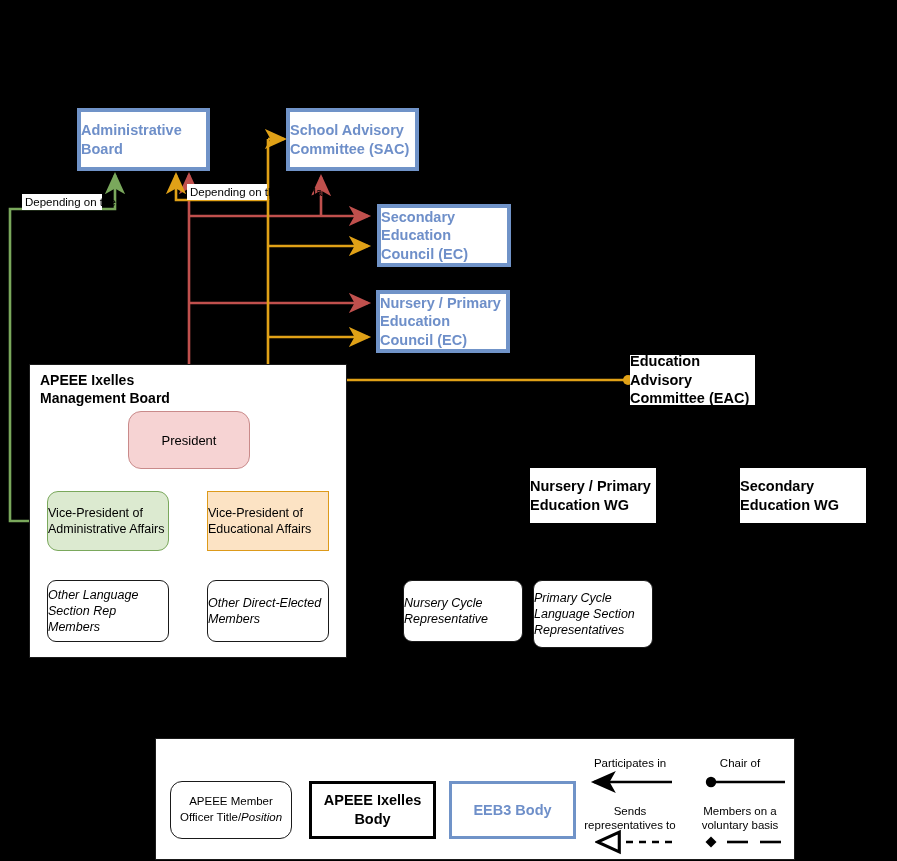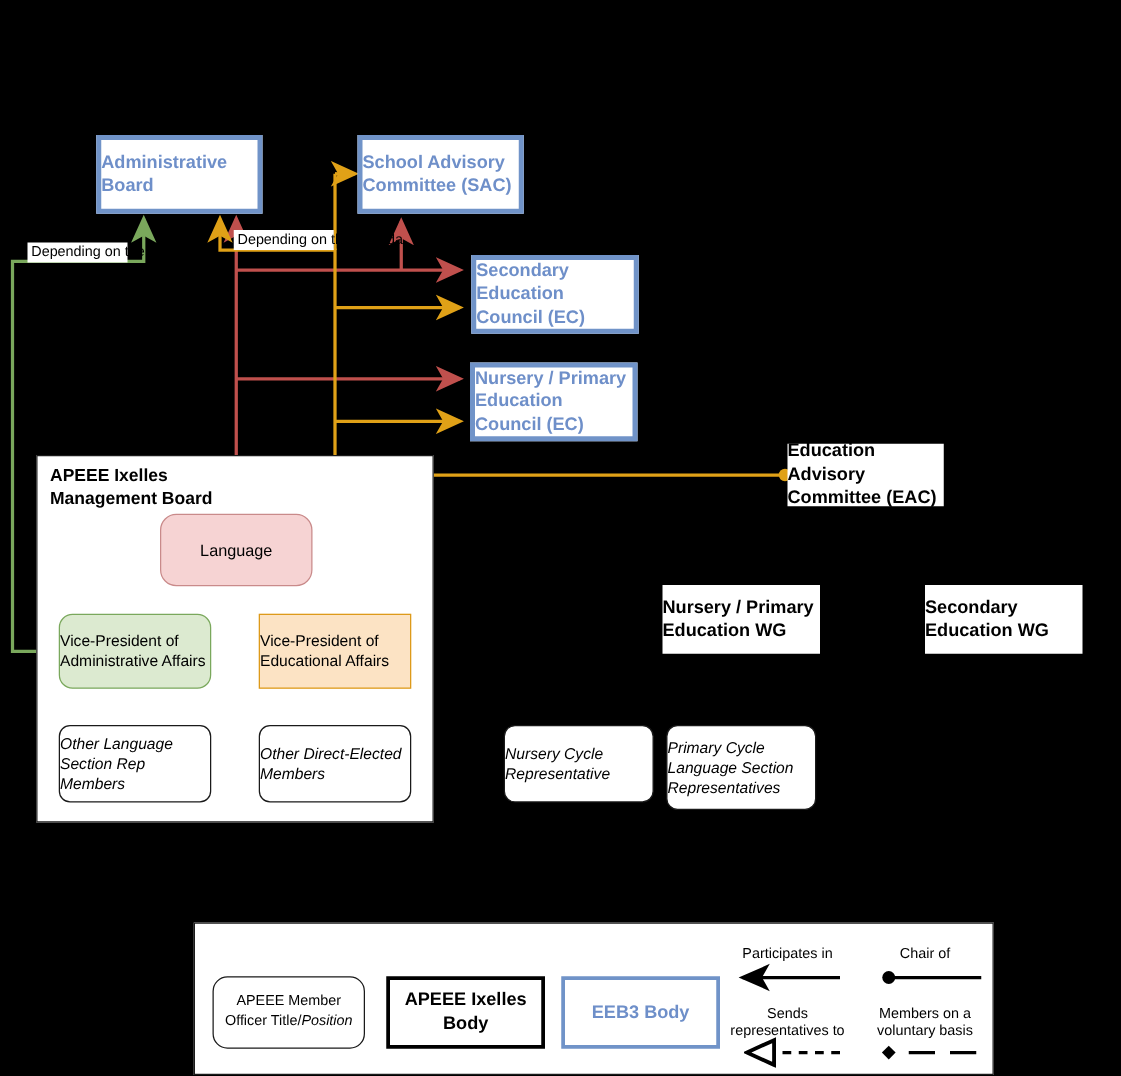--- a/index.html
+++ b/index.html
@@ -104,21 +104,21 @@
   </div>
 
   <div class="node apeee-body" style="left:740px;top:468px;width:126px;height:55px;">
     <span>Secondary Education WG</span>
   </div>
 
   <div class="container-box" style="left:29px;top:364px;width:318px;height:294px;"></div>
   <div class="container-title" style="left:40px;top:371px;width:170px;">APEEE Ixelles Management Board</div>
 
   <div class="node officer-pres" style="left:128px;top:411px;width:122px;height:58px;">
-    <span>Language</span>
+    <span>President</span>
   </div>
 
   <div class="node officer-green" style="left:47px;top:491px;width:122px;height:60px;">
     <span>Vice-President of Administrative Affairs</span>
   </div>
 
   <div class="node officer-orange" style="left:207px;top:491px;width:122px;height:60px;">
     <span>Vice-President of Educational Affairs</span>
   </div>
 

